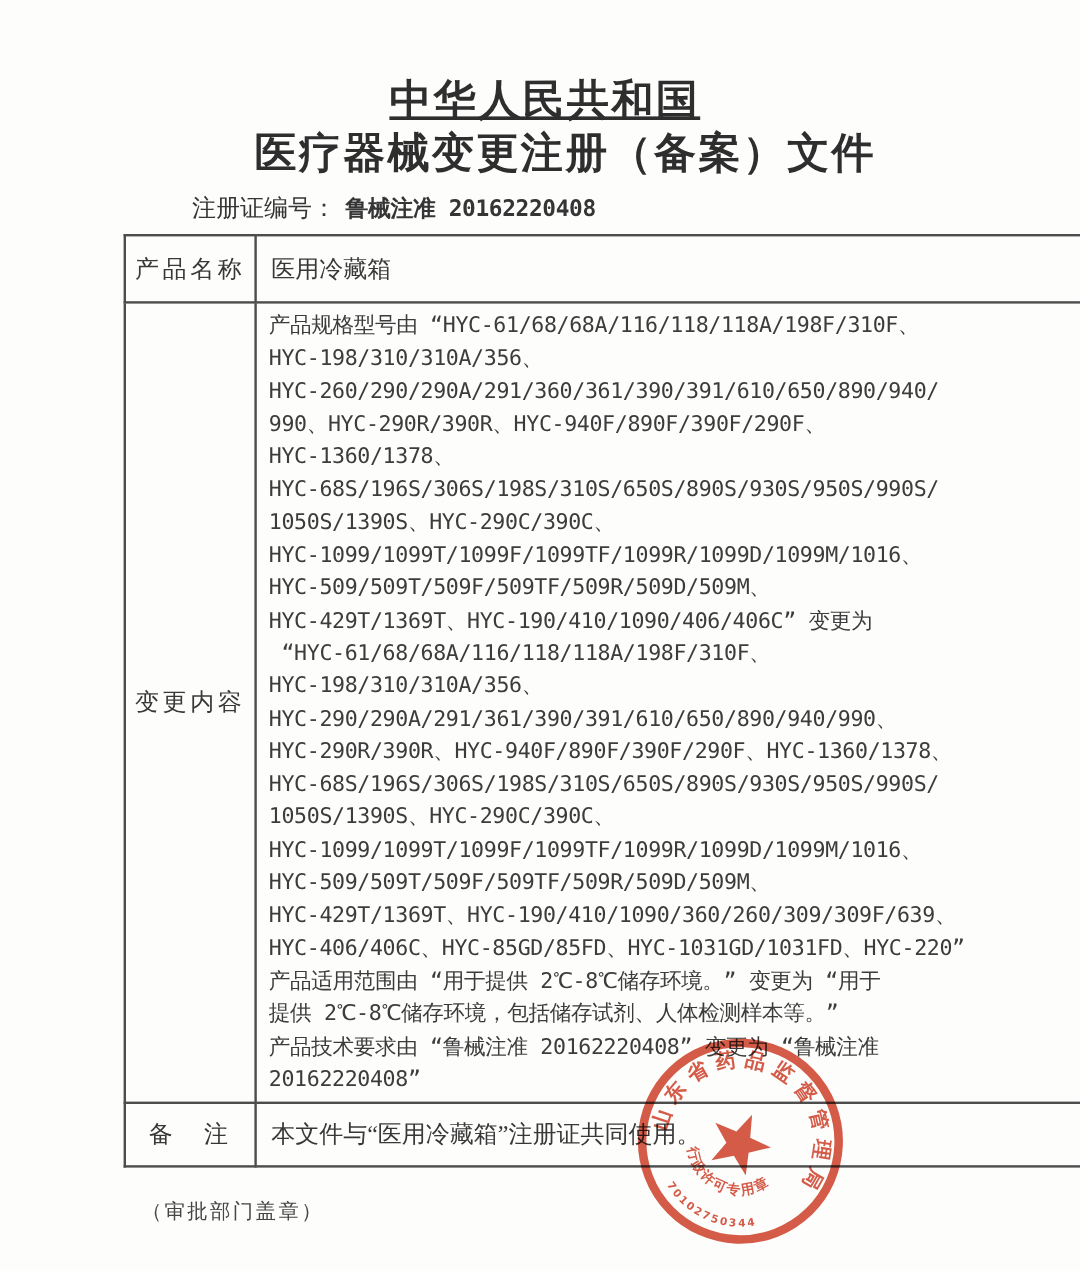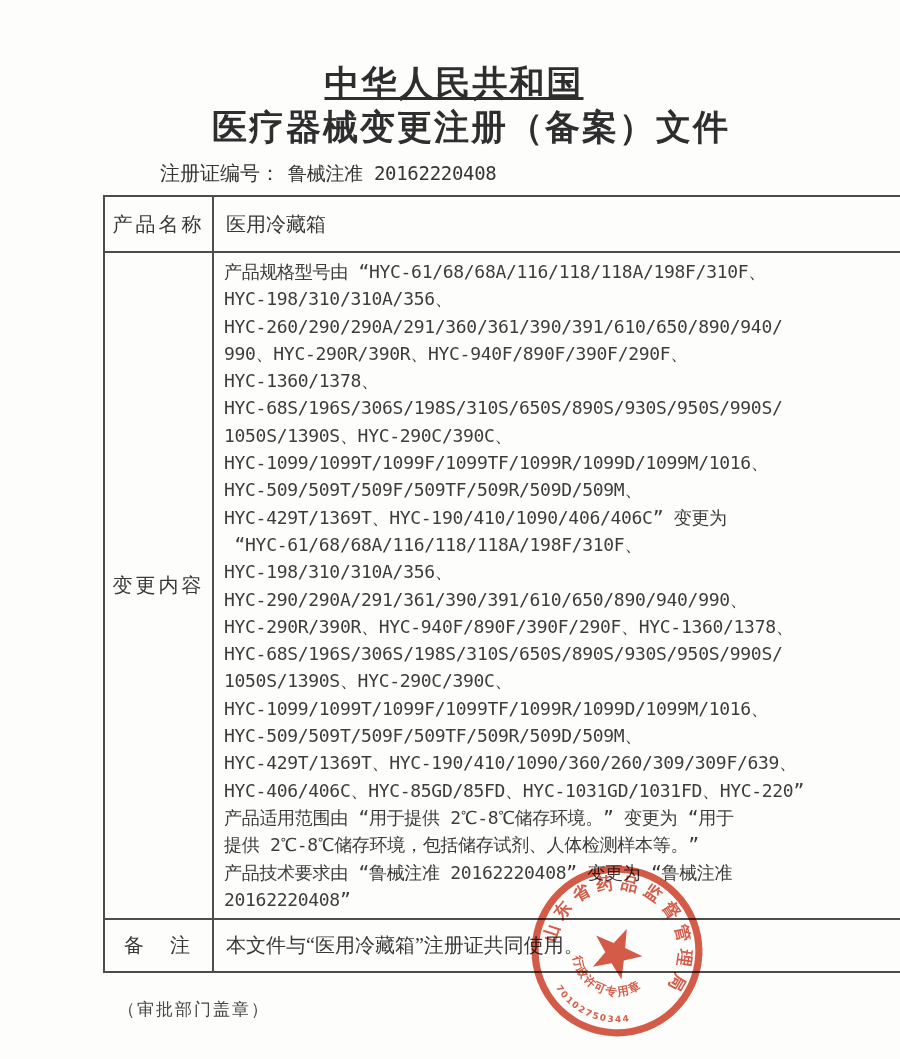--- a/index.html
+++ b/index.html
@@ -9,21 +9,21 @@
     color:#3a3a3a;position:relative;
   }
   .page{position:absolute;inset:0;}
   .doc-title{
     text-align:center;font-family:"DejaVu Sans","Liberation Sans",sans-serif;
     font-weight:bold;color:#2e2e2e;letter-spacing:2px;
   }
   .title-1{position:absolute;top:60px;left:4px;width:100%;font-size:35px;text-decoration:underline;}
   .title-2{position:absolute;top:104px;left:0;width:100%;font-size:35px;padding-left:21px;}
   .reg-line{position:absolute;top:160px;left:160px;font-size:20px;color:#353535;}
-  .reg-line .val{margin-left:8px;font-family:"DejaVu Sans Mono",monospace;font-size:19px;letter-spacing:-0.3px;}
+  .reg-line .val{margin-left:8px;font-family:"DejaVu Sans Mono",monospace;font-size:19px;letter-spacing:-0.3px;font-weight:bold;}
 
   table.doc-table{
     position:absolute;top:195px;left:103px;width:811px;
     border-collapse:collapse;table-layout:fixed;
   }
   table.doc-table td{border:2px solid #4d4d4d;vertical-align:middle;}
   td.lbl{
     width:107px;text-align:center;font-size:20px;color:#383838;letter-spacing:3px;
     padding:0;
   }

